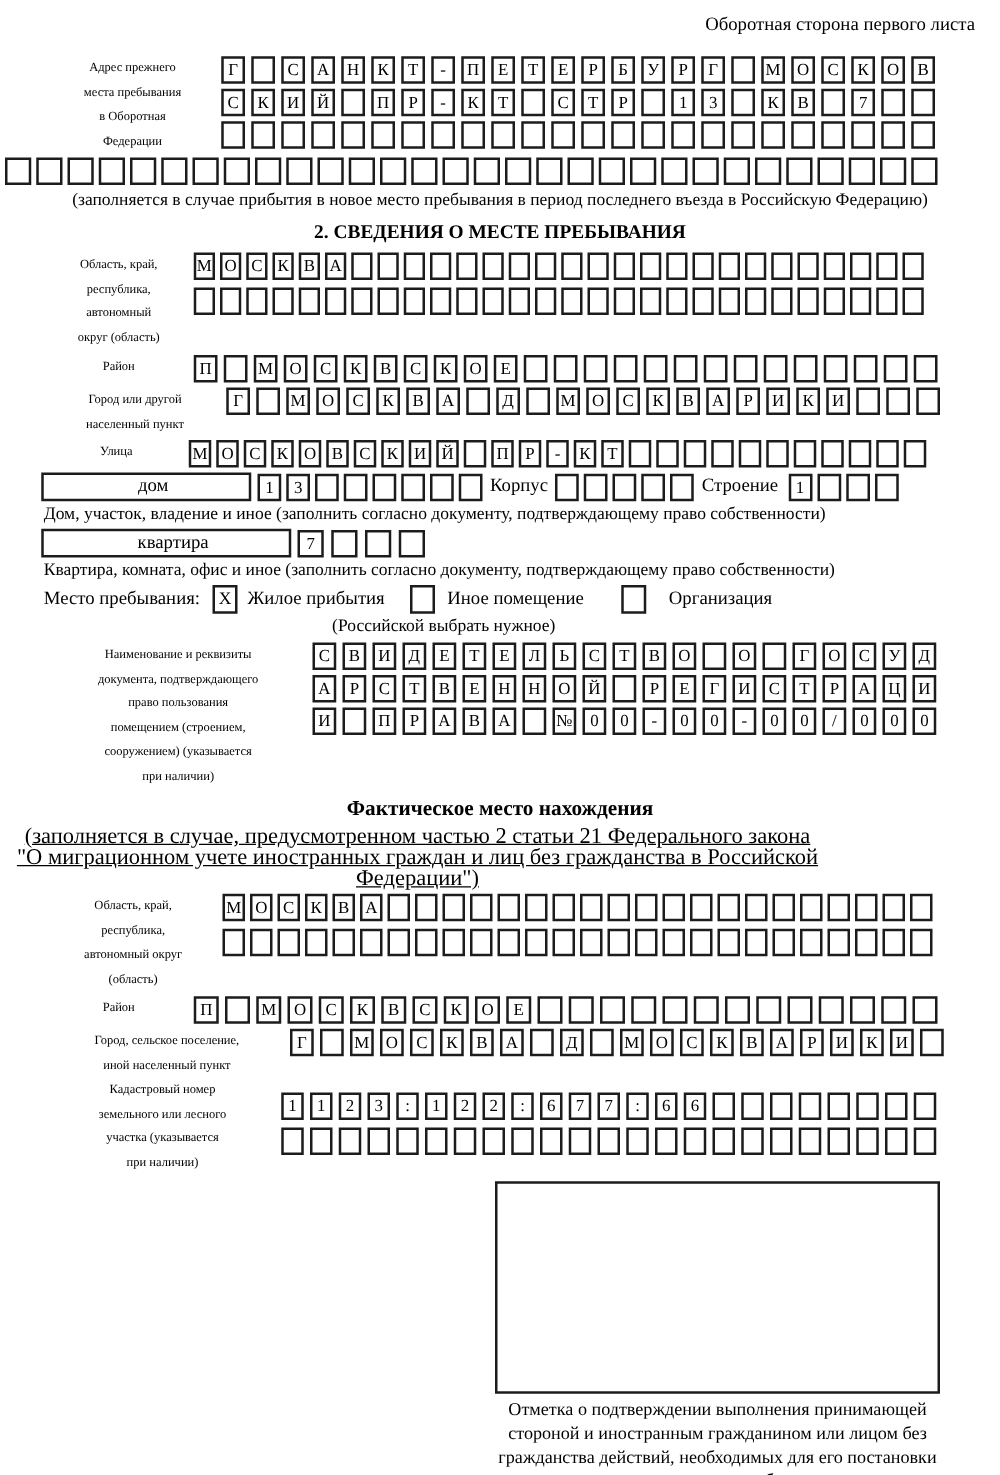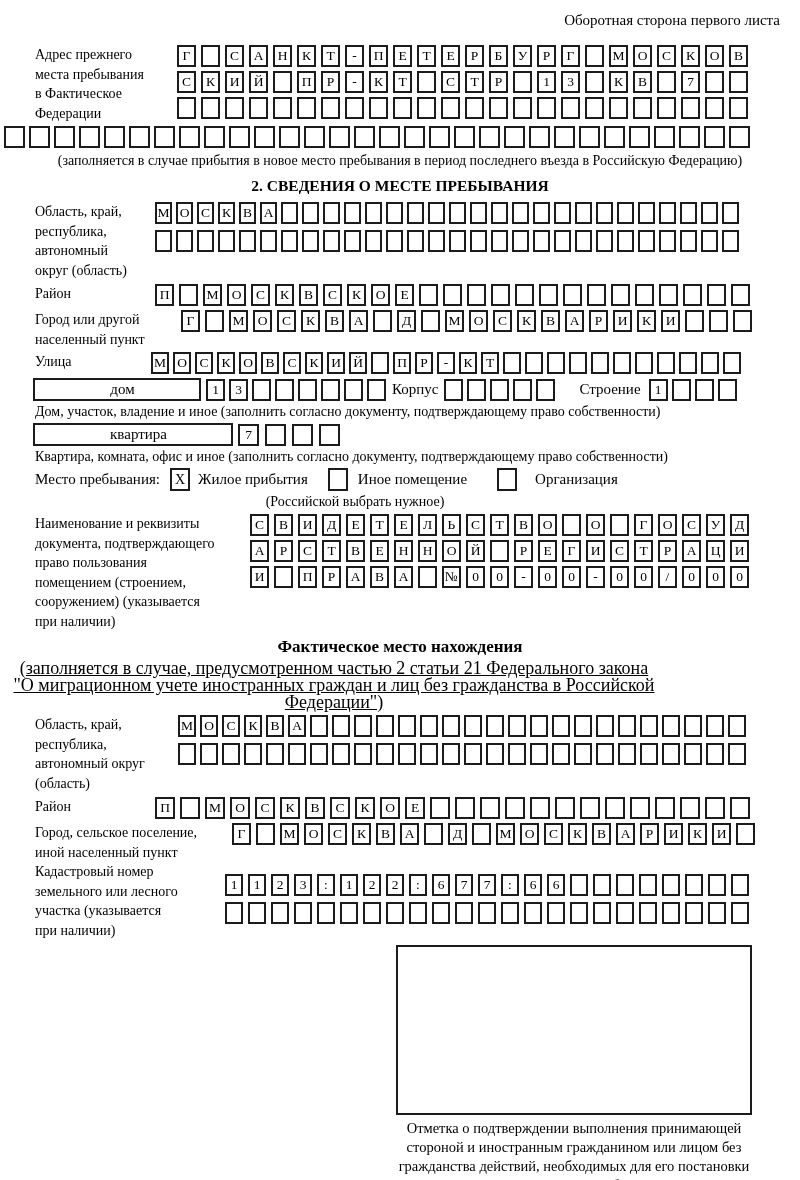--- a/index.html
+++ b/index.html
@@ -4,21 +4,21 @@
 <style>
   html,body{margin:0;padding:0;background:#fff;}
   body{
     width:800px;min-height:1180px;color:#000;
     font-family:"Liberation Serif","DejaVu Serif",serif;
     padding:12px 0 0 35px;box-sizing:border-box;
   }
   .header-note{width:745px;text-align:right;font-size:15px;padding-right:10px;}
   
   .field{display:flex;align-items:flex-start;}
-  .label{font-size:14px;line-height:19.5px;flex:0 0 auto;}
+  .label{font-size:10px;line-height:19.5px;flex:0 0 auto;text-align:center;}
   .rows .cells{margin-bottom:4px;}
   .rows .cells:last-child{margin-bottom:0;}
   .cells{display:flex;gap:var(--g,5px);}
   .cell{
     flex:0 0 auto;width:var(--w,19px);height:22px;border:2px solid #1c1c1c;
     box-sizing:border-box;display:flex;align-items:center;justify-content:center;
     font-size:13.5px;line-height:1;background:#fff;
   }
   
   .m24{--w:19px;--g:5px}      
@@ -59,21 +59,21 @@
 </style>
 </head>
 <body>
 
 <div class="header-note">Оборотная сторона первого листа</div>
 
 <div class="field mt16">
   <div class="label" style="width:142px">
     <div>Адрес прежнего</div>
     <div>места пребывания</div>
-    <div>в Фактическое</div>
+    <div>в Оборотная</div>
     <div>Федерации</div>
   </div>
   <div class="rows">
     <div class="cells m24">
         <span class="cell">Г</span>
         <span class="cell"></span>
         <span class="cell">С</span>
         <span class="cell">А</span>
         <span class="cell">Н</span>
         <span class="cell">К</span>
@@ -367,21 +367,21 @@
       <span class="cell"></span>
     </div>
   <div class="inline-label" style="margin:0 6px">Корпус</div>
   <div class="cells small-cells">
       <span class="cell"></span>
       <span class="cell"></span>
       <span class="cell"></span>
       <span class="cell"></span>
       <span class="cell"></span>
     </div>
-  <div class="inline-label" style="margin:0 8px 0 24px">Строение</div>
+  <div class="inline-label" style="margin:0 8px 0 6px">Строение</div>
   <div class="cells small-cells">
       <span class="cell">1</span>
       <span class="cell"></span>
       <span class="cell"></span>
       <span class="cell"></span>
     </div>
 </div>
 <div class="caption-left">Дом, участок, владение и иное (заполнить согласно документу, подтверждающему право собственности)</div>
 
 <div class="inline-row" style="margin-left:-2px">

